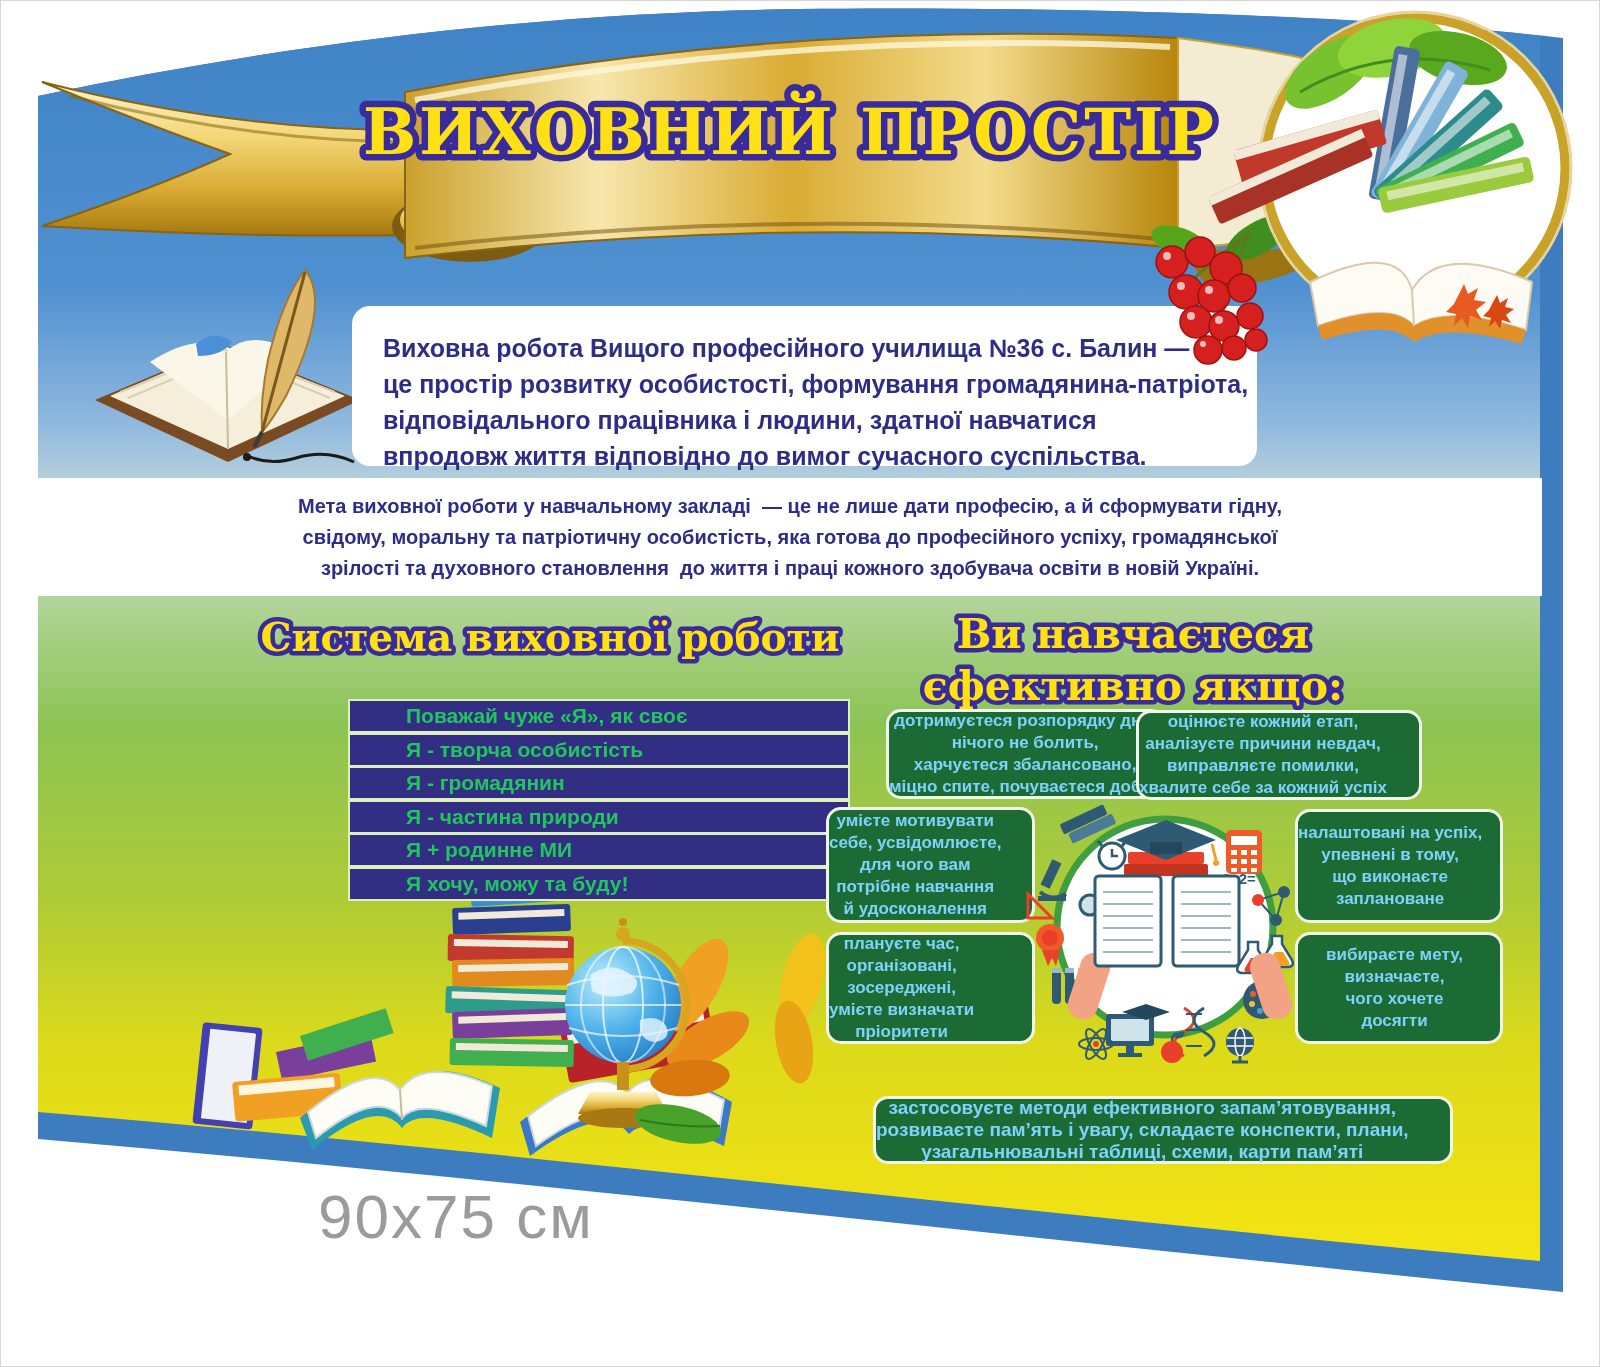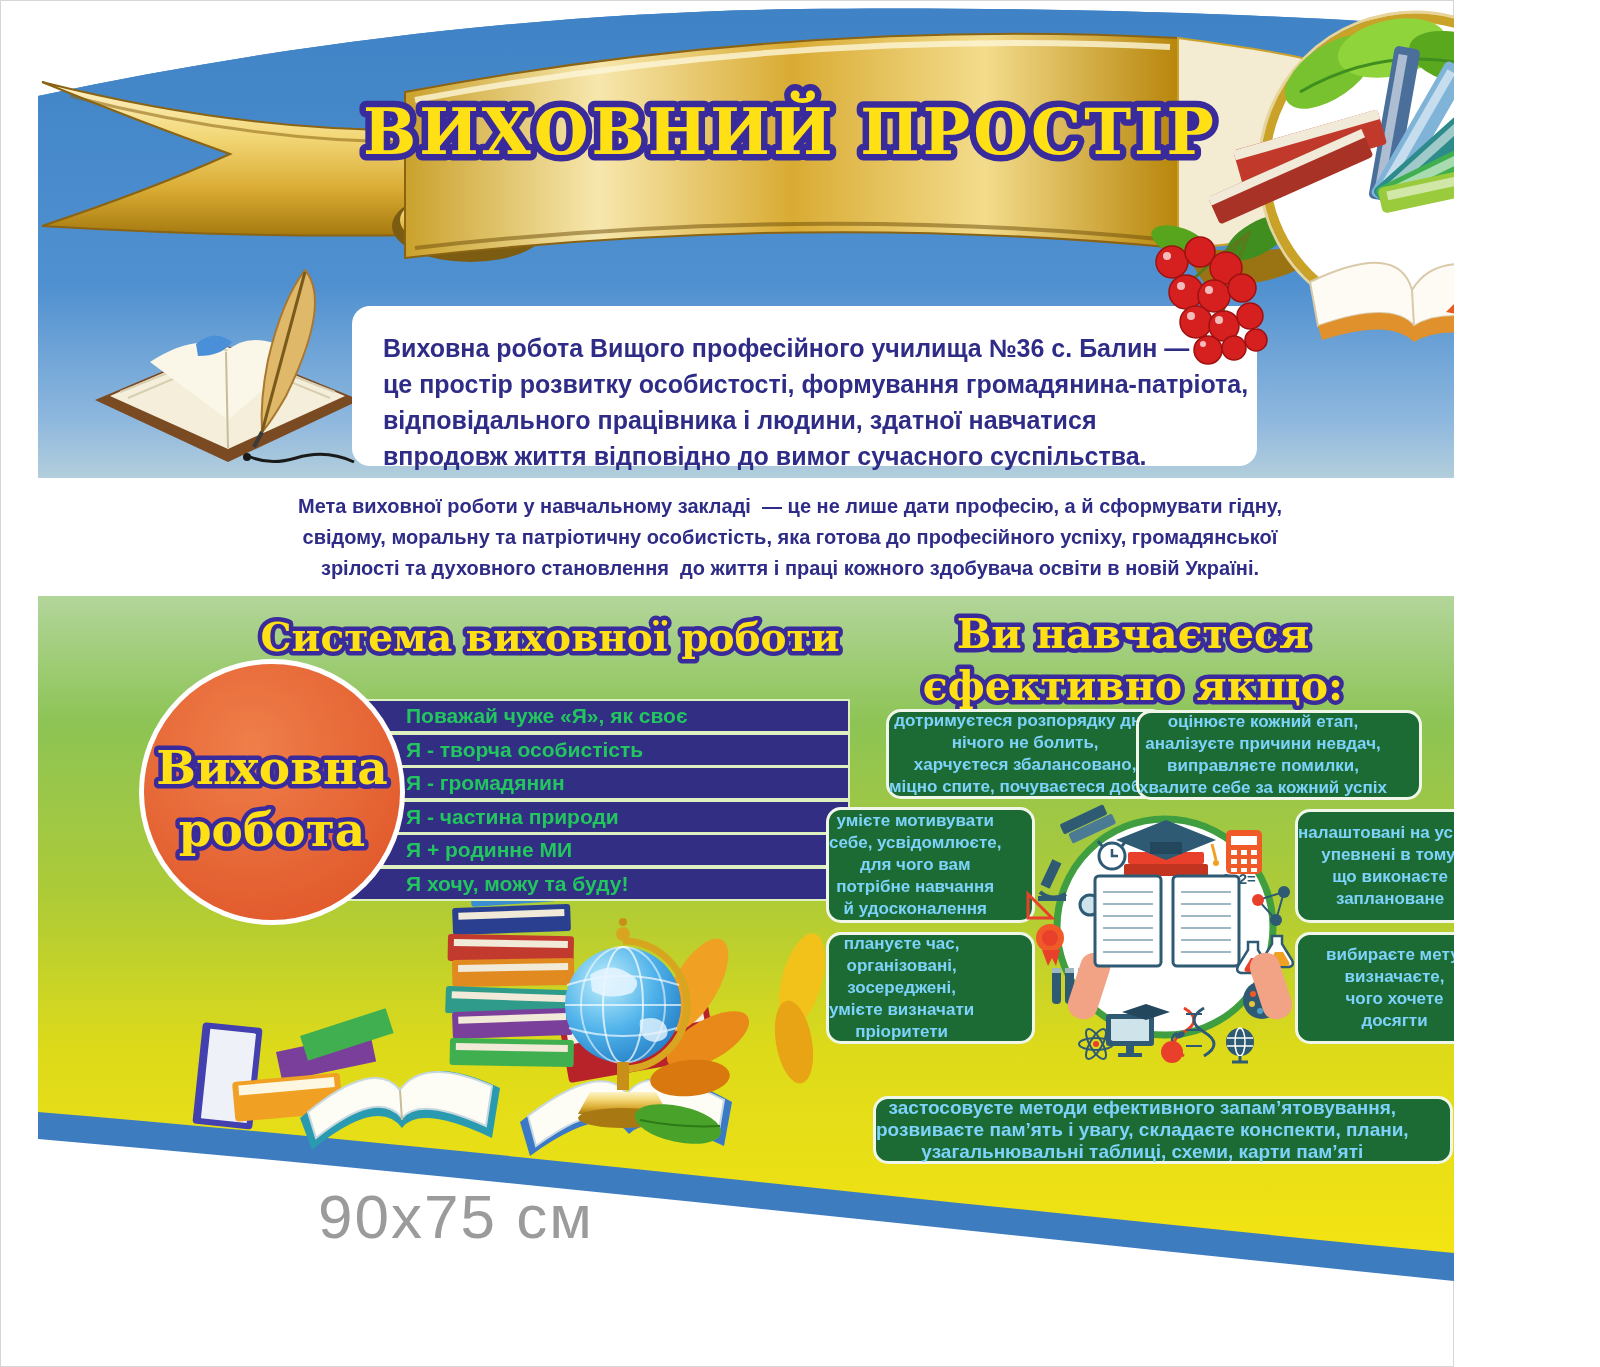--- a/index.html
+++ b/index.html
@@ -1,16 +1,16 @@
 <!DOCTYPE html>
 <html><head>
 <meta charset="utf-8">
 <style>
   html,body{margin:0;padding:0;background:#fff;}
-  .frame{position:relative;width:1454px;height:1367px;background:#ffffff;overflow:hidden;
+  .frame{position:relative;width:1600px;height:1367px;background:#ffffff;overflow:hidden;
          box-shadow:inset 0 0 0 1px #d6d6d6;font-family:"Liberation Sans",sans-serif;}
   .abs{position:absolute;}
   svg{overflow:visible;}
   .layer{position:absolute;left:0;top:0;}
   .z1{z-index:1}.z2{z-index:2}.z3{z-index:3}.z4{z-index:4}.z5{z-index:5}.z6{z-index:6}
 
   
   .outlined{font-family:"DejaVu Serif",serif;font-weight:700;fill:#ffe014;stroke:#392b9c;
             paint-order:stroke;stroke-linejoin:round;stroke-linecap:round;text-anchor:middle;}
   .t-title{font-size:63px;stroke-width:13px;letter-spacing:3px;}
@@ -221,26 +221,20 @@
     <text class="outlined t-h" x="270" y="48">Система виховної роботи</text>
   </svg>
 
   <div class="bar z4" style="top:699px"><span>Поважай чуже «Я», як своє</span></div>
   <div class="bar z4" style="top:733px"><span>Я - творча особистість</span></div>
   <div class="bar z4" style="top:800px"><span>Я - частина природи</span></div>
   <div class="bar z4" style="top:766px"><span>Я - громадянин</span></div>
   <div class="bar z4" style="top:833px"><span>Я + родинне МИ</span></div>
   <div class="bar z4" style="top:867px"><span>Я хочу, можу та буду!</span></div>
 
-  <div class="abs z5 orange-circle">
-    <svg width="256" height="256">
-      <text class="outlined t-circle" x="128" y="120">Виховна</text>
-      <text class="outlined t-circle" x="128" y="182">робота</text>
-    </svg>
-  </div>
 
   <svg class="abs z3" style="left:903px;top:608px" width="460" height="110">
     <text class="outlined t-h2" x="230" y="40">Ви навчаєтеся</text>
     <text class="outlined t-h2" x="230" y="92">єфективно якщо:</text>
   </svg>
 
   <div class="gbox gbox-a z4"><span>дотримуєтеся розпорядку дня,
 нічого не болить,
 харчуєтеся збалансовано,
 міцно спите, почуваєтеся добре</span></div>

